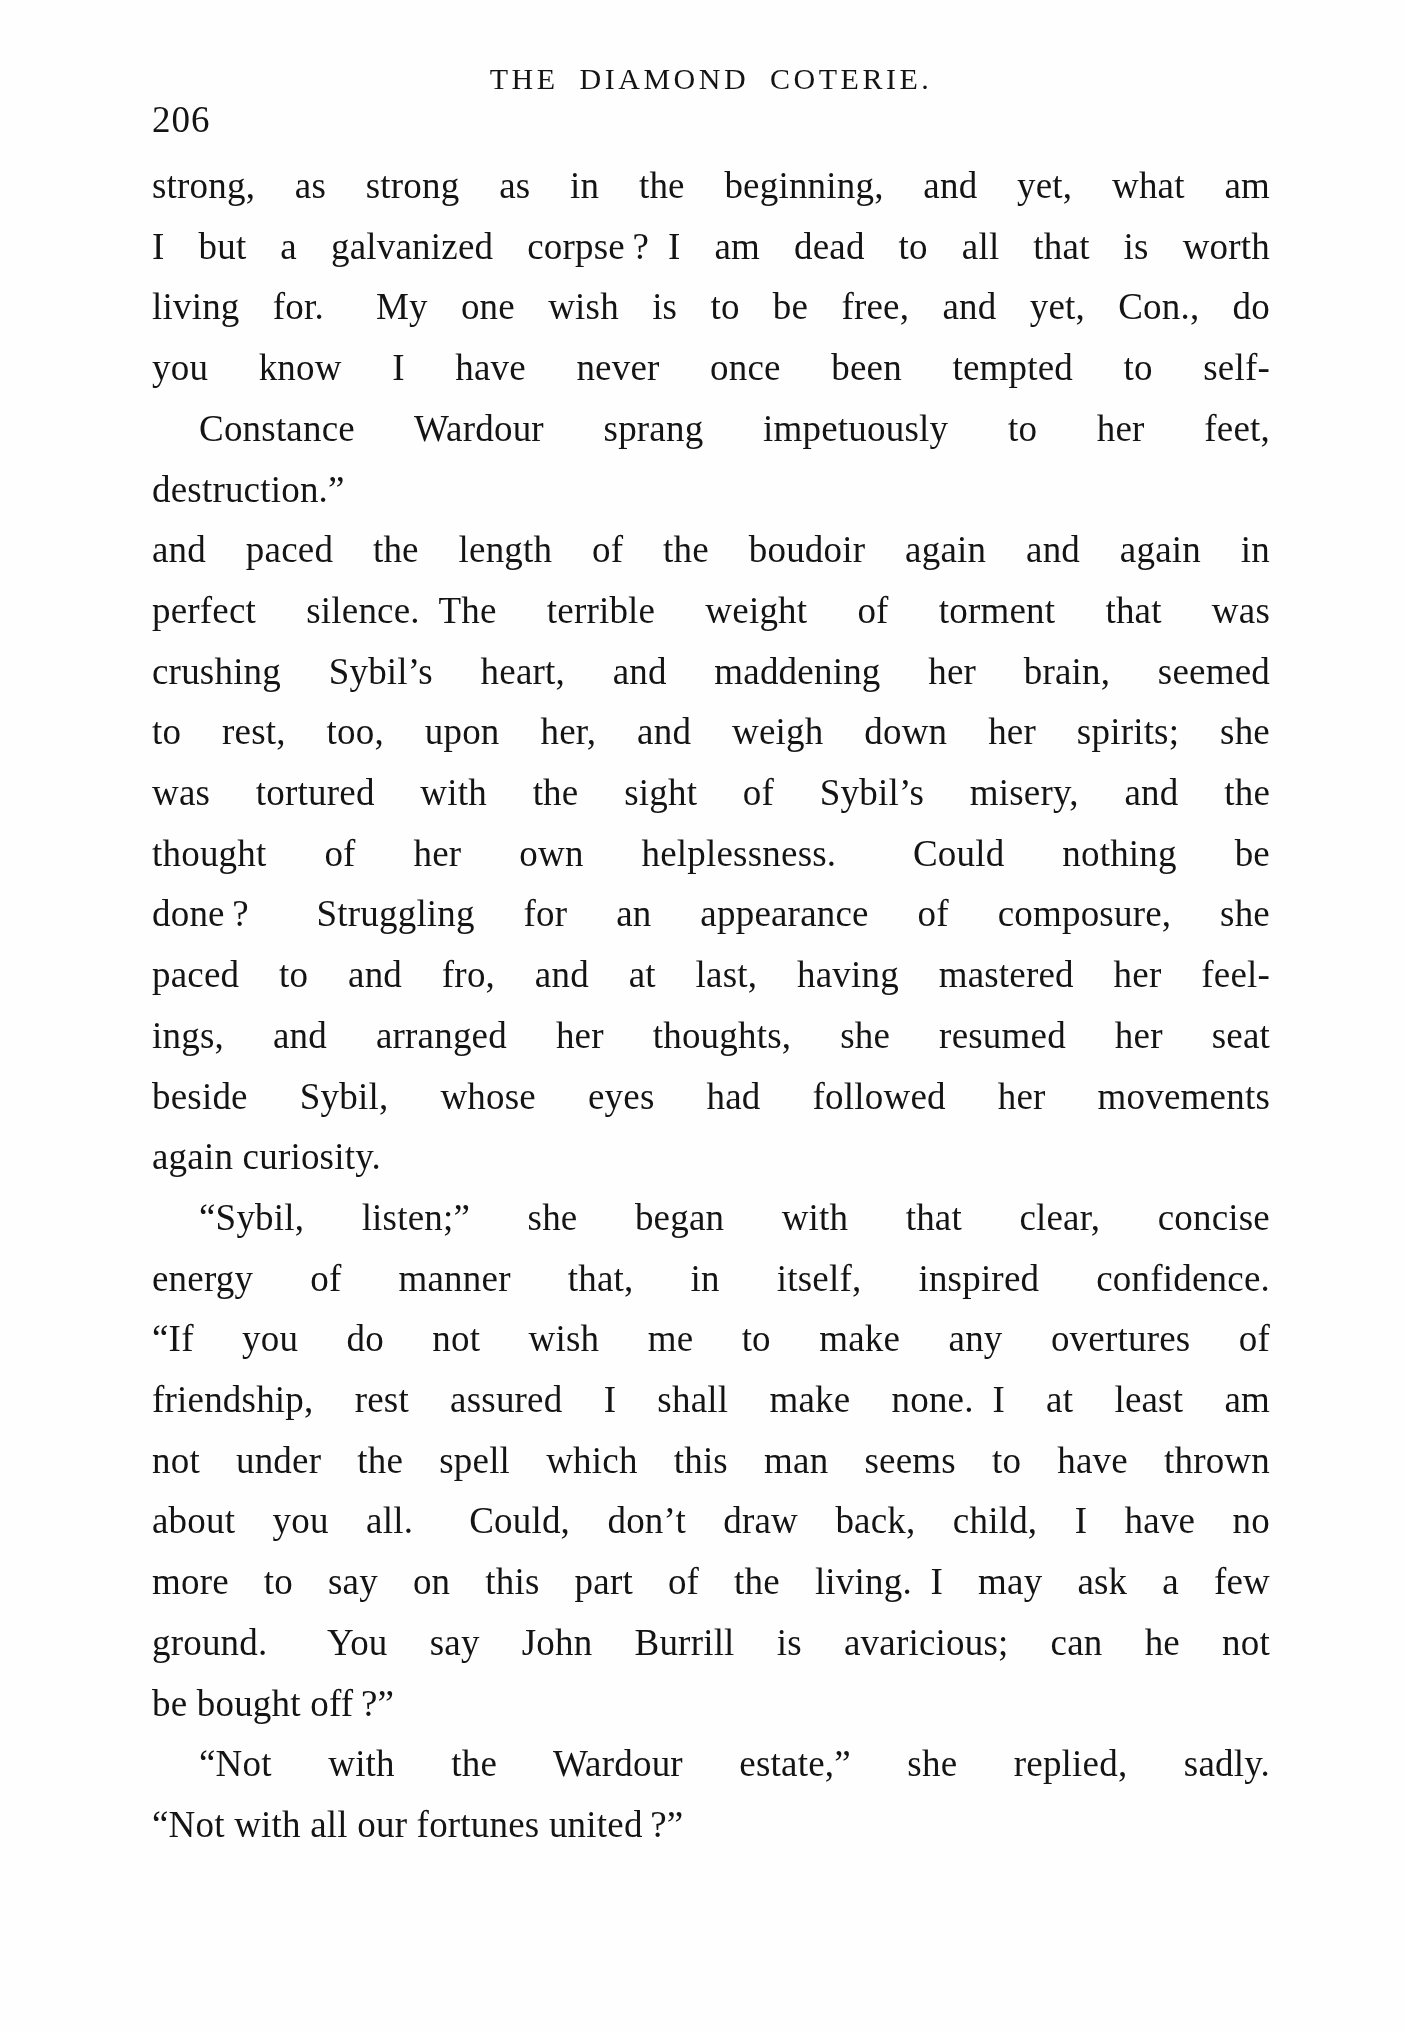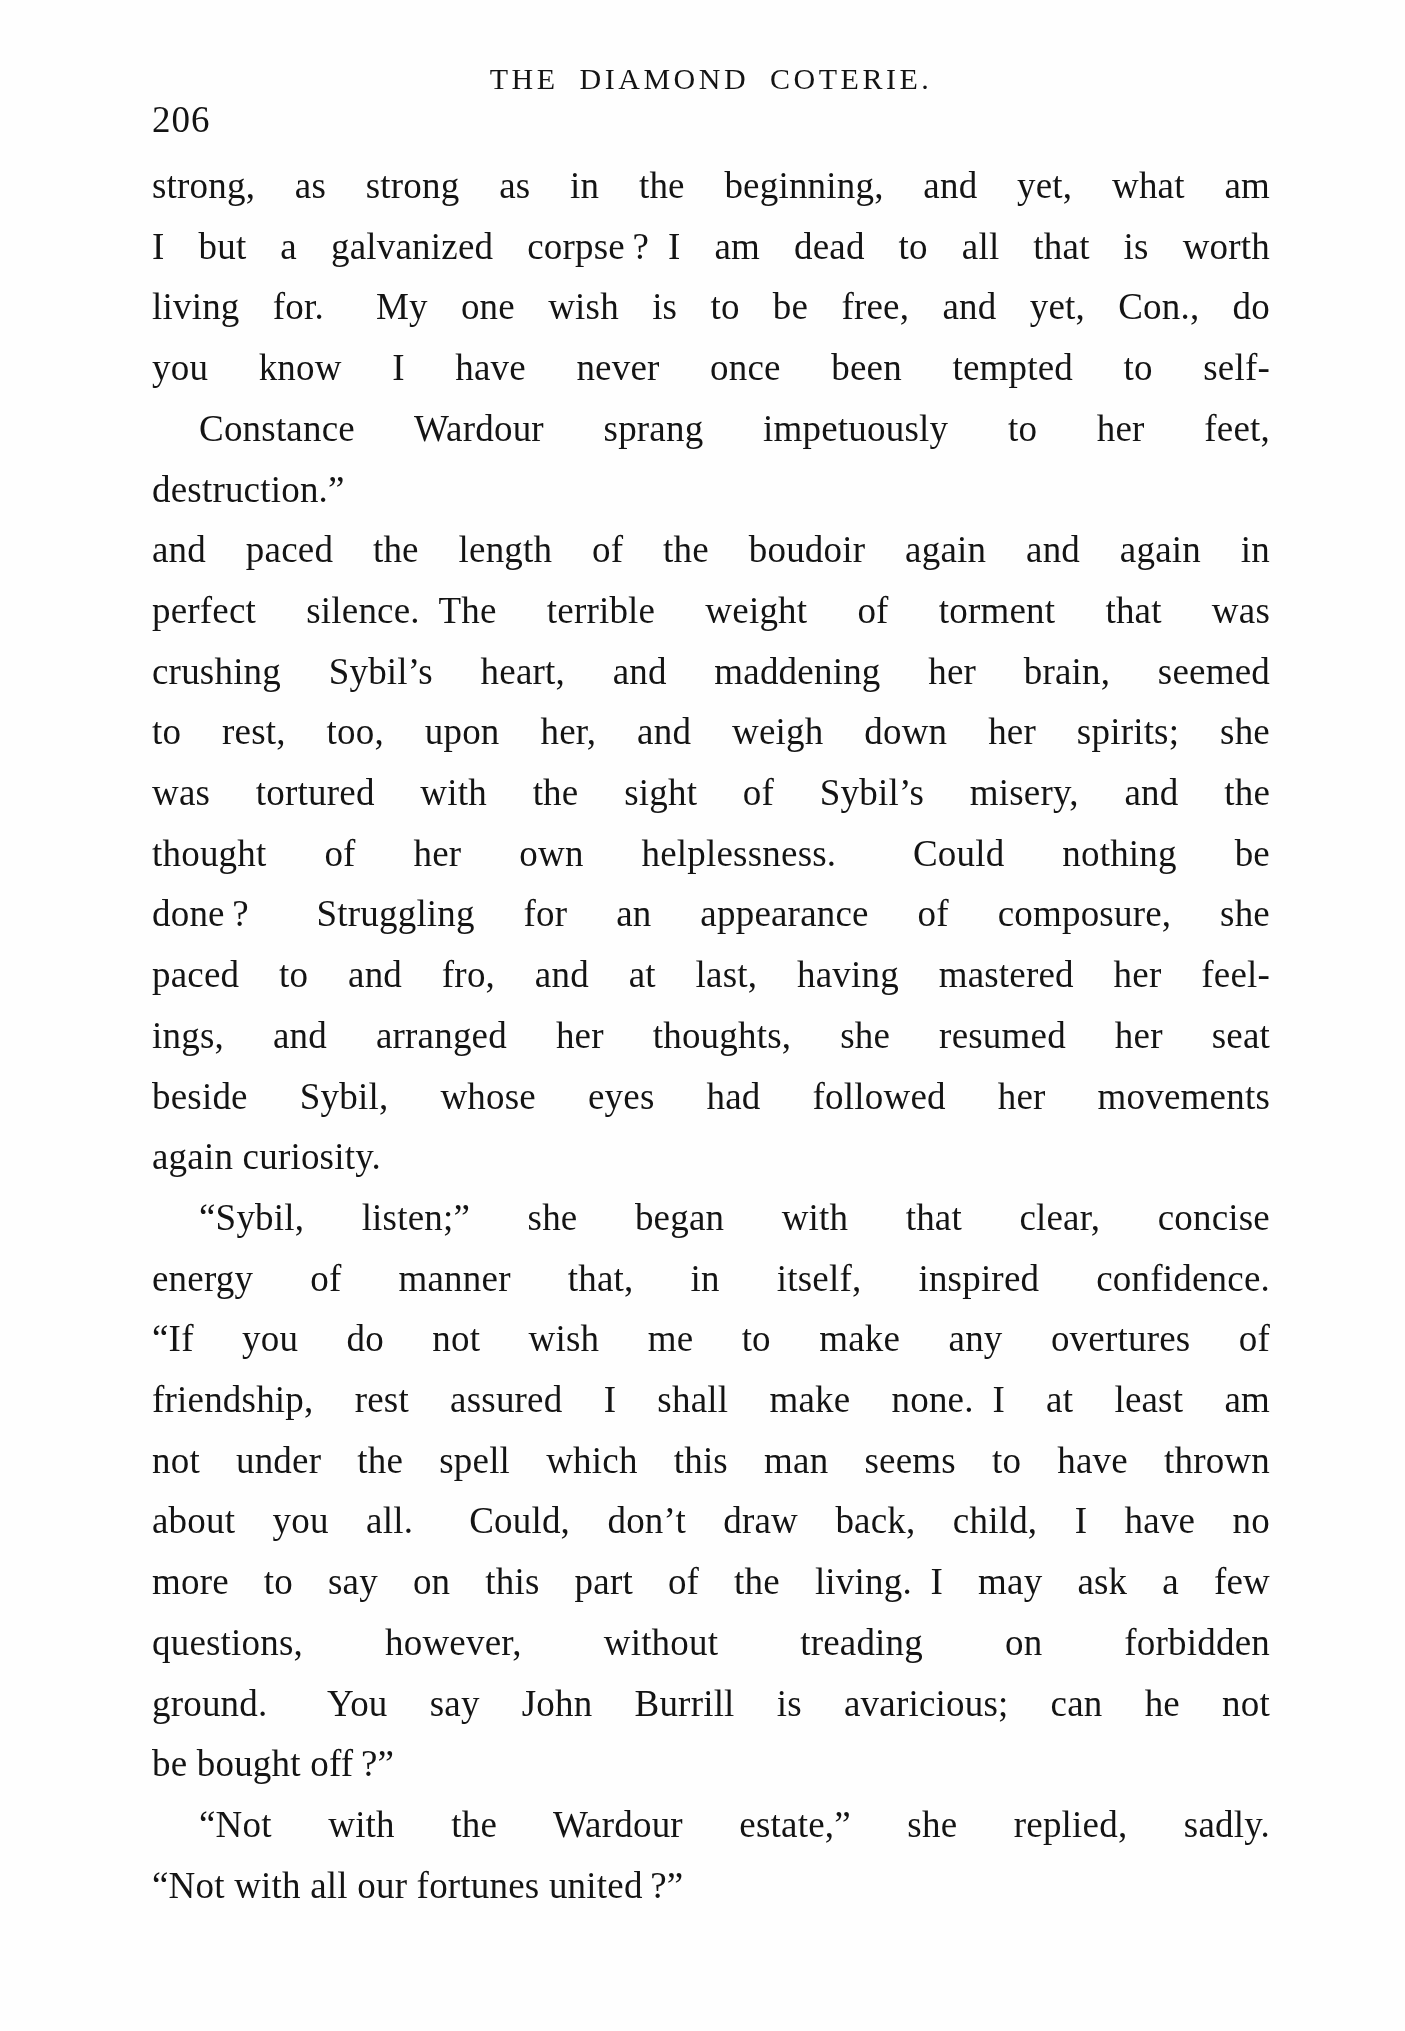--- a/index.html
+++ b/index.html
@@ -67,20 +67,19 @@
       <div class="line"><span>ings, and arranged her thoughts, she resumed her seat</span></div>
       <div class="line"><span>beside Sybil, whose eyes had followed her movements</span></div>
       <div class="line last"><span>again curiosity.</span></div>
       <div class="line indent"><span>“Sybil, listen;” she began with that clear, concise</span></div>
       <div class="line"><span>energy of manner that, in itself, inspired confidence.</span></div>
       <div class="line"><span>“If you do not wish me to make any overtures of</span></div>
       <div class="line"><span>friendship, rest assured I shall make none. I at least am</span></div>
       <div class="line"><span>not under the spell which this man seems to have thrown</span></div>
       <div class="line"><span>about you all.  Could, don’t draw back, child, I have no</span></div>
       <div class="line"><span>more to say on this part of the living. I may ask a few</span></div>
-      <div class="line"><span>questions, however, without treading on forbidden</span></div>
       <div class="line"><span>ground.  You say John Burrill is avaricious; can he not</span></div>
       <div class="line last"><span>be bought off ?”</span></div>
       <div class="line indent"><span>“Not with the Wardour estate,” she replied, sadly.</span></div>
       <div class="line last"><span>“Not with all our fortunes united ?”</span></div>
     </div>
 
 </div>
 
 </body></html>

